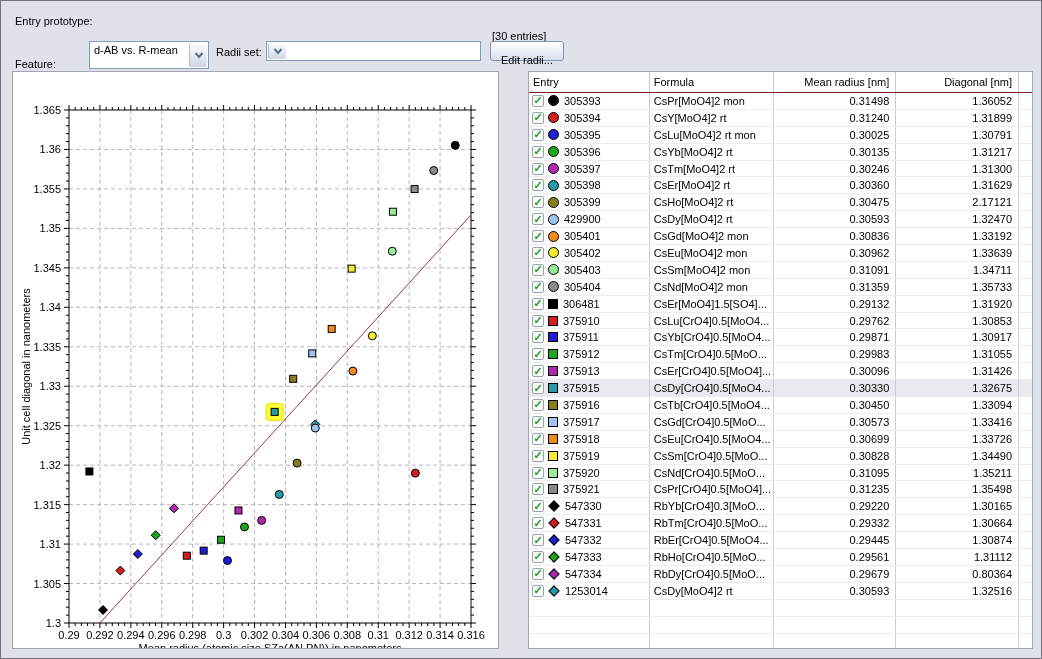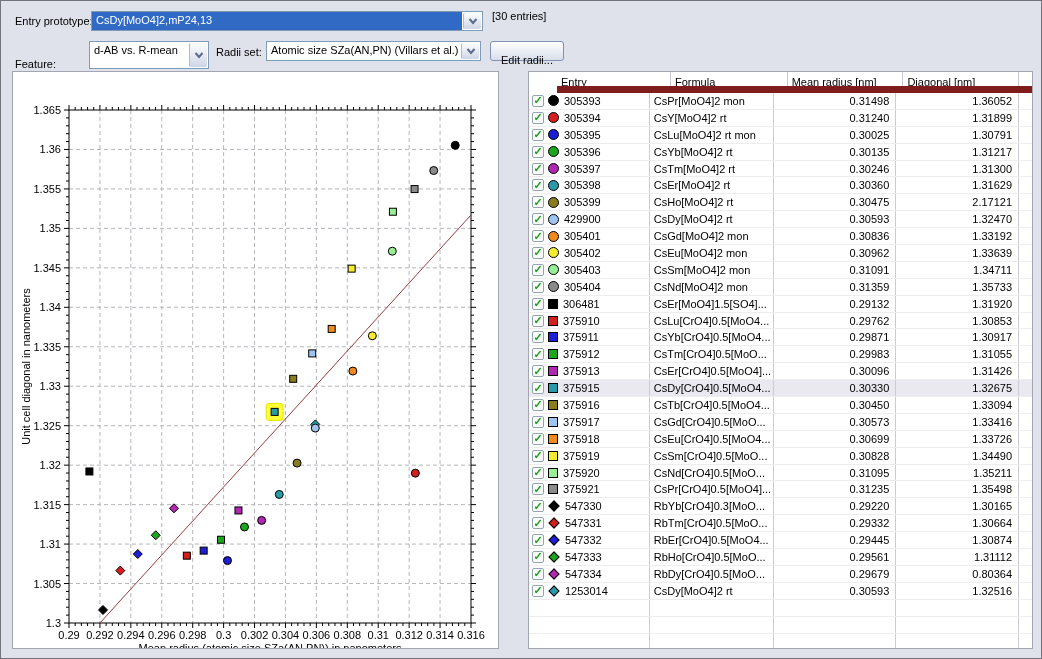--- a/index.html
+++ b/index.html
@@ -18,69 +18,60 @@
   .combo .arrow{width:18px;border-left:1px solid #aebad0;background:linear-gradient(#fdfdfe,#e4e8f2 55%,#cfd5e6);
     display:flex;align-items:center;justify-content:center;border-radius:2px;margin:1px;}
   .btn{position:absolute;border:1px solid #8193b2;border-radius:3px;
     background:linear-gradient(#ffffff,#ecEFf5 50%,#d9deea);
     display:flex;align-items:center;justify-content:center;padding-top:18px;}
   
   .panel{position:absolute;background:#fff;border:1px solid #a2a6b2;}
   #plotPanel{left:11px;top:70px;width:487px;height:578px;}
   #tablePanel{left:527px;top:70px;width:505px;height:578px;overflow:hidden;}
   
-  .thead{display:flex;height:21px;border-bottom:7px solid #7f1d1d;margin-left:28px;}
+  .thead{display:flex;height:21px;border-bottom:1px solid #7f1d1d;}
   .hc{padding:4px 6px 0 4px;border-right:1px solid #c6c9d4;white-space:nowrap;overflow:hidden;}
   .trow{display:flex;height:16.9px;border-bottom:1px solid #ededf1;align-items:center;}
   .trow.sel{background:#e9e9ef;}
   .cell{height:100%;border-right:1px solid #c9ccd6;display:flex;align-items:center;overflow:hidden;white-space:nowrap;}
   .c-entry{width:121px;padding-left:3px;}
   .c-form{width:124px;padding-left:4px;}
   .c-num{width:123px;justify-content:flex-end;padding-right:6px;}
   .c-x{width:13px;border-right:none;}
   .hc.h-entry{width:121px;}
   .hc.h-form{width:124px;}
-  .hc.h-num{width:123px;}
+  .hc.h-num{width:123px;text-align:right;}
   .hc.h-x{width:13px;border-right:none;}
   .cbx{width:12px;height:12px;background:#fdfdfd;border:1px solid #93a5b5;border-radius:2px;
     display:inline-flex;align-items:center;justify-content:center;margin-right:4px;flex:none;}
   .ck{color:#1ca51c;font-weight:bold;font-size:11px;line-height:10px;margin-top:-1px;}
   .mk{display:inline-block;width:10px;height:10px;border:1px solid #000;margin-right:5px;flex:none;}
   .mk-circle{border-radius:50%;width:11px;height:11px;}
   .mk-diamond{width:8px;height:8px;transform:rotate(45deg);margin-left:2px;margin-right:7px;}
   svg text{font-family:"Liberation Sans",sans-serif;font-size:11px;fill:#000;}
 </style>
 </head>
 <body>
 
 <div id="win">
 
   <span class="lbl" style="left:14px;top:14px">Entry prototype:</span>
-  <div class="combo" style="left:90px;top:10px;width:392px;height:20px">
-    <span class="val selblue">CsDy[MoO4]2,mP24,13</span>
-    <span class="arrow">
-      <svg width="10" height="8" viewBox="0 0 10 8">
-          <path d="M1.5 2l3.5 4 3.5-4" fill="none" stroke="#5b6b8c" stroke-width="2"></path>
-        </svg>
-    </span>
-  </div>
-  <span class="lbl" style="left:491px;top:9px">[30 entries]</span>
+  <span class="lbl" style="left:491px;top:29px">[30 entries]</span>
 
   <span class="lbl" style="left:14px;top:57px">Feature:</span>
   <div class="combo" style="left:88px;top:40px;width:120px;height:28px">
     <span class="val">d-AB vs. R-mean</span>
     <span class="arrow">
       <svg width="10" height="8" viewBox="0 0 10 8">
           <path d="M1.5 2l3.5 4 3.5-4" fill="none" stroke="#5b6b8c" stroke-width="2"></path>
         </svg>
     </span>
   </div>
   <span class="lbl" style="left:215px;top:45px">Radii set:</span>
   <div class="combo" style="left:265px;top:40px;width:215px;height:20px">
-    <span class="val">Atomic size SZa(AN,PN) (Villars et al.)</span>
     <span class="arrow">
       <svg width="10" height="8" viewBox="0 0 10 8">
           <path d="M1.5 2l3.5 4 3.5-4" fill="none" stroke="#5b6b8c" stroke-width="2"></path>
         </svg>
     </span>
   </div>
   <div class="btn" style="left:489px;top:40px;width:74px;height:20px">Edit radii...</div>
 
   <div class="panel" id="plotPanel">
     <svg id="plot" width="485" height="576" viewBox="0 0 485 576">

